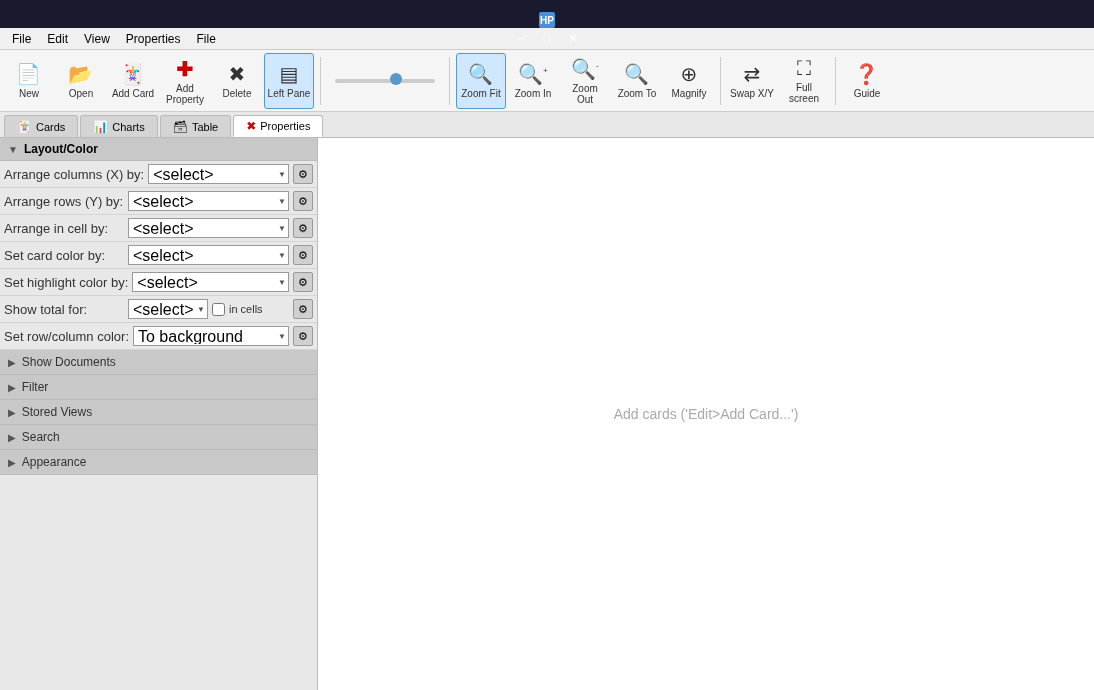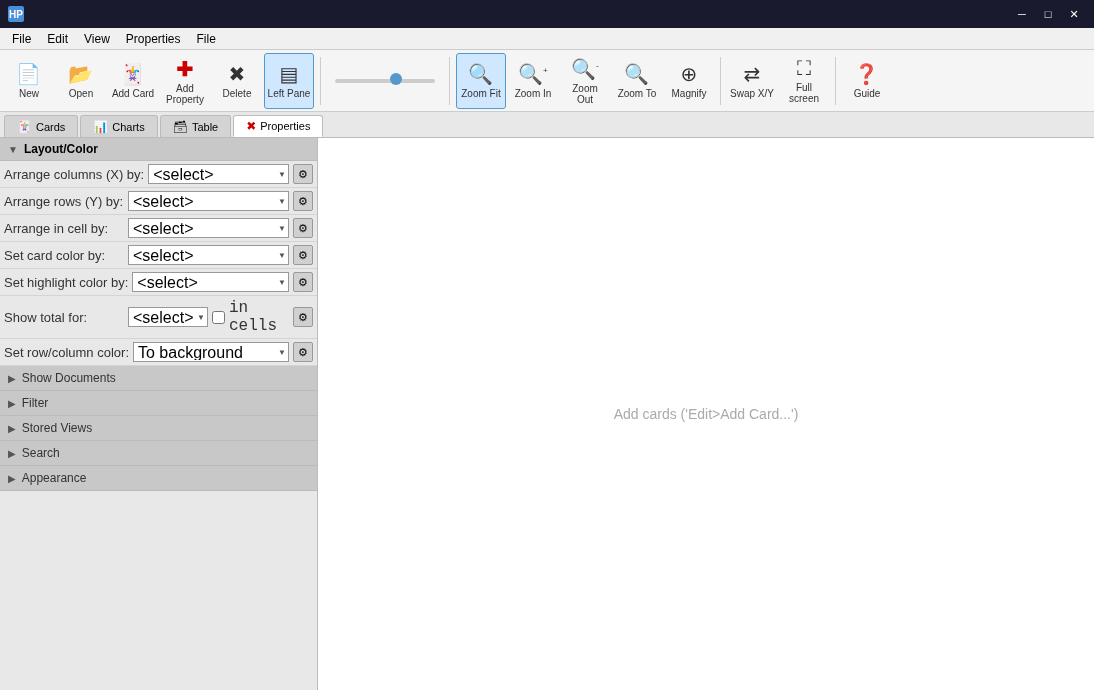--- a/index.html
+++ b/index.html
@@ -8,20 +8,21 @@
     
     .title-bar {
       background: #1a1a2e;
       color: white;
       height: 28px;
       display: flex;
       align-items: center;
       justify-content: space-between;
       padding: 12px 8px;
       font-size: 11px;
+      flex-direction: column;
     }
     .title-bar-left { display: flex; align-items: center; gap: 6px; }
     .title-bar-icon { width: 16px; height: 16px; background: #4a90d9; border-radius: 2px; font-size: 10px; display: flex; align-items: center; justify-content: center; color: white; font-weight: bold; }
     .title-bar-controls { display: flex; gap: 2px; }
     .title-btn { width: 24px; height: 20px; display: flex; align-items: center; justify-content: center; cursor: pointer; color: white; font-size: 11px; border: none; background: transparent; }
 
     
     .menu-bar {
       background: #f0f0f0;
       border-bottom: 1px solid #ccc;
@@ -176,21 +177,21 @@
       background: #d0d0d0;
       border: 1px solid #999;
       cursor: pointer;
       display: flex;
       align-items: center;
       justify-content: center;
       font-size: 11px;
       border-radius: 2px;
       flex-shrink: 0;
     }
-    .in-cells-label { font-size: 16px; color: #333; font-family: Liberation Mono, monospace; }
+    .in-cells-label { font-size: 11px; color: #333; }
     .checkbox-input { width: 13px; height: 13px; }
 
     
     .collapsible-section {
       background: #c8c8c8;
       border-bottom: 1px solid #bbb;
     }
     .collapsible-header {
       display: flex;
       align-items: center;

